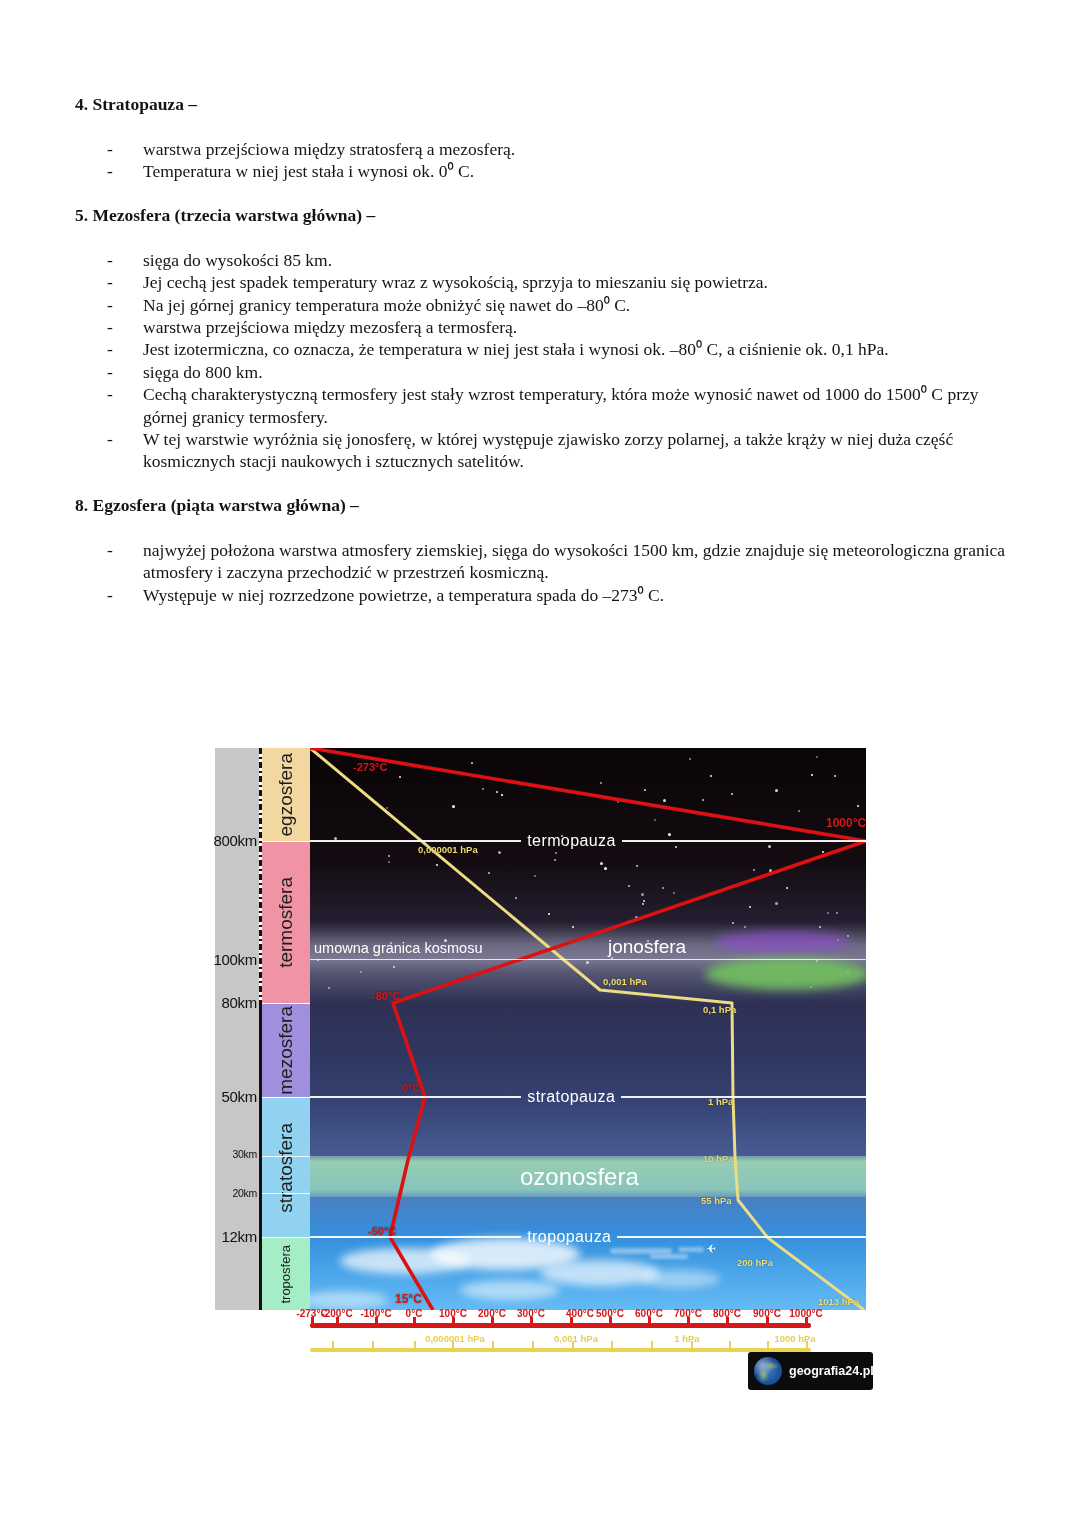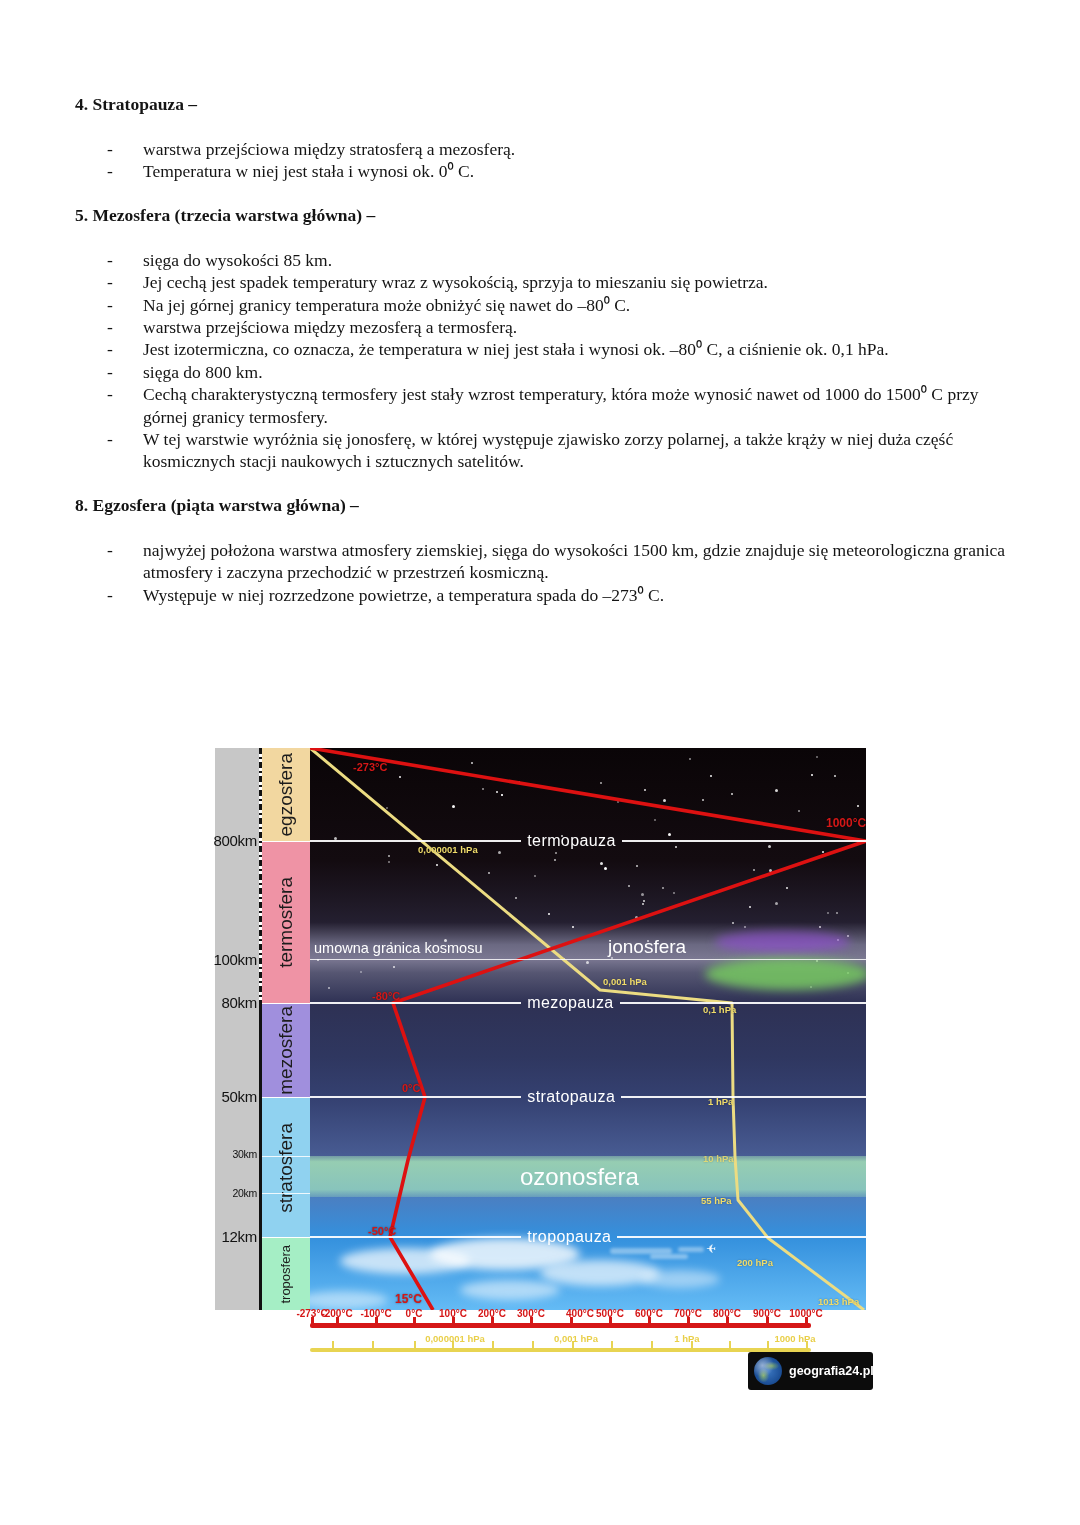--- a/index.html
+++ b/index.html
@@ -273,25 +273,20 @@
       <polyline points="0,0 290,242 422,255 423,349 425,409 428,452 458,490 554,562" fill="none" stroke-width="3" stroke-linejoin="round" stroke="#ecdc82"></polyline>
       <polyline points="0,0 556,93 83,255 115,349 98,412 80,489 123,562" fill="none" stroke-width="3.6" stroke-linejoin="round" stroke="#dd1111"></polyline>
     </svg>
 
     <div class="bline" style="top:86px">
       <span class="seg l"></span>
       <span class="blabel">termopauza</span>
       <span class="seg r"></span>
     </div>
     <div class="thinline" style="top:211px"></div>
-    <div class="bline" style="top:248px">
-      <span class="seg l"></span>
-      <span class="blabel">mezopauza</span>
-      <span class="seg r"></span>
-    </div>
     <div class="bline" style="top:342px">
       <span class="seg l"></span>
       <span class="blabel">stratopauza</span>
       <span class="seg r"></span>
     </div>
     <div class="bline" style="top:482px">
       <span class="seg l"></span>
       <span class="blabel">tropopauza</span>
       <span class="seg r"></span>
     </div>

